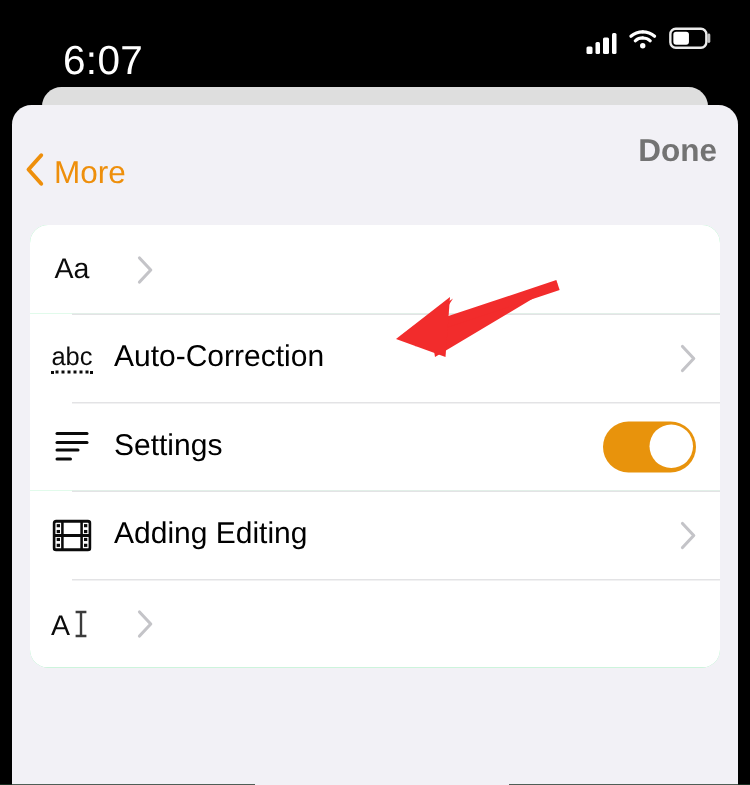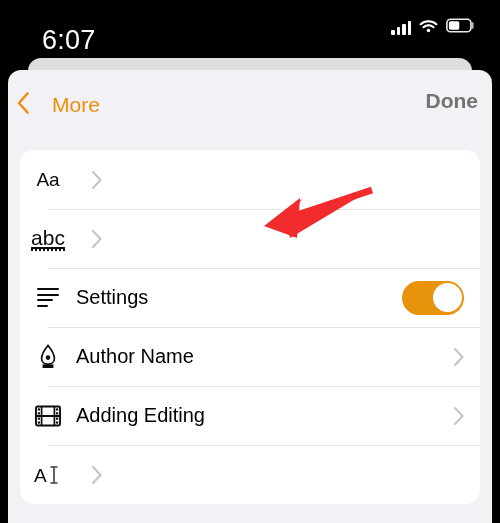--- a/index.html
+++ b/index.html
@@ -55,22 +55,22 @@
     background: #f2f1f6;
     border-radius: 13px 13px 0 0;
   }
 
   
   #nav-bar {
     position: absolute; top: 0; left: 0;
     width: 484px; height: 62px;
   }
   #nav-back {
-    position: absolute; left: 8px; top: 21px;
-    display: flex; align-items: center; gap: 22px;
+    position: absolute; left: 8px; top: 31px;
+    display: flex; align-items: center; gap: 6px;
     cursor: pointer;
   }
   #nav-back .label {
     color: #ee8f0b; font-size: 21px;
   }
   #nav-title {
     position: absolute; left: 0; top: 21px;
     width: 484px; text-align: center;
     color: #000000; font-size: 21px; font-weight: bold;
   }
@@ -112,23 +112,23 @@
     font-size: 20px;
   }
   .chevron {
     width: 42px; min-width: 42px;
     display: flex; align-items: center; justify-content: center;
   }
 
   
   .glyph-aa { font-size: 19px; color: #0b0b0b; letter-spacing: 0px; }
   .glyph-abc {
-    font-size: 21px; color: #0b0b0b;
+    font-size: 17px; color: #0b0b0b;
     border-bottom: 2.5px dotted #0b0b0b;
-    padding-bottom: 1px; line-height: 1; text-decoration: underline;
+    padding-bottom: 1px; line-height: 1;
   }
   .glyph-lines { display: flex; flex-direction: column; gap: 3.5px; width: 22px; }
   .glyph-lines span { display: block; height: 2px; background: #0b0b0b; border-radius: 1px; }
   .glyph-lines span:nth-child(1) { width: 22px; }
   .glyph-lines span:nth-child(2) { width: 22px; }
   .glyph-lines span:nth-child(3) { width: 16px; }
   .glyph-lines span:nth-child(4) { width: 11px; }
 
   
   .toggle {
@@ -211,20 +211,21 @@
           <svg width="12" height="20" viewBox="0 0 12 20">
             <path d="M2 2 L9.5 10 L2 18" stroke="#c4c4c8" stroke-width="2.1" fill="none" stroke-linecap="round" stroke-linejoin="round"></path>
           </svg>
         </div>
       </div>
 
       <div class="row">
         <div class="row-icon">
           <span class="glyph-abc">abc</span>
         </div>
+        <div class="row-label">Auto-Correction</div>
         <div class="chevron">
           <svg width="12" height="20" viewBox="0 0 12 20">
             <path d="M2 2 L9.5 10 L2 18" stroke="#c4c4c8" stroke-width="2.1" fill="none" stroke-linecap="round" stroke-linejoin="round"></path>
           </svg>
         </div>
       </div>
 
       <div class="row">
         <div class="row-icon">
           <span class="glyph-lines">
@@ -233,36 +234,20 @@
               <span></span>
               <span></span>
           </span>
         </div>
         <div class="row-label">Settings</div>
         <div class="toggle">
           <span class="knob"></span>
         </div>
       </div>
 
-      <div class="row">
-        <div class="row-icon">
-          <svg width="20" height="26" viewBox="0 0 20 26">
-            <path d="M10 1.5 C14.6 7 16.4 11.2 16.4 14.6 C16.4 18 13.6 20.3 10 20.3
-                     C6.4 20.3 3.6 18 3.6 14.6 C3.6 11.2 5.4 7 10 1.5 Z" stroke="#0b0b0b" stroke-width="1.7" fill="none"></path>
-            <circle cx="10" cy="13.6" r="2.3" fill="#0b0b0b"></circle>
-            <rect x="4.6" y="20.4" width="10.8" height="3.6" fill="#0b0b0b"></rect>
-          </svg>
-        </div>
-        <div class="row-label">Author Name</div>
-        <div class="chevron">
-          <svg width="12" height="20" viewBox="0 0 12 20">
-            <path d="M2 2 L9.5 10 L2 18" stroke="#c4c4c8" stroke-width="2.1" fill="none" stroke-linecap="round" stroke-linejoin="round"></path>
-          </svg>
-        </div>
-      </div>
 
       <div class="row">
         <div class="row-icon">
           <svg width="26" height="22" viewBox="0 0 26 22">
             <rect x="1" y="1.5" width="24" height="19" rx="1.4" ry="1.4" stroke="#0b0b0b" stroke-width="1.9" fill="none"></rect>
             <line x1="1" y1="11" x2="25" y2="11" stroke="#0b0b0b" stroke-width="1.9"></line>
             <line x1="6.6" y1="1.5" x2="6.6" y2="20.5" stroke="#0b0b0b" stroke-width="1.7"></line>
             <line x1="19.4" y1="1.5" x2="19.4" y2="20.5" stroke="#0b0b0b" stroke-width="1.7"></line>
             <rect x="2.8" y="3.4" width="2.2" height="2.1" fill="#0b0b0b"></rect>
             <rect x="2.8" y="7.3" width="2.2" height="2.1" fill="#0b0b0b"></rect>

